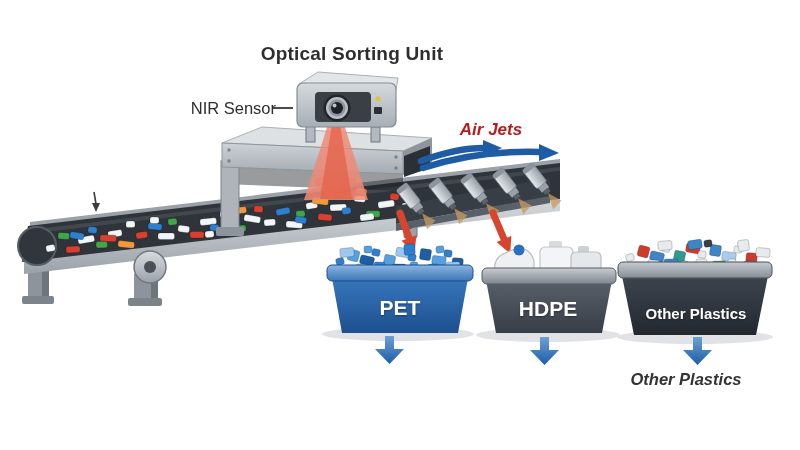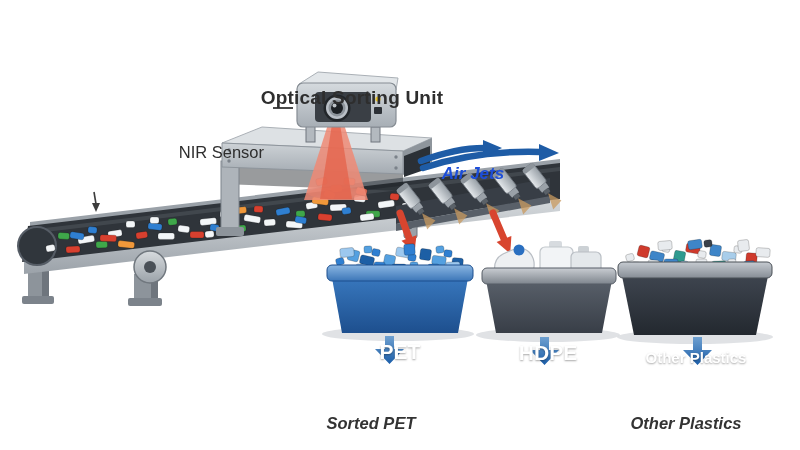--- a/index.html
+++ b/index.html
@@ -1,19 +1,19 @@
 <!DOCTYPE html>
 <html><head>
 <meta charset="utf-8">
 <style>
   html,body{margin:0;padding:0;background:#ffffff;}
   .stage{position:relative;width:800px;height:450px;background:#ffffff;overflow:hidden;
          font-family:"Liberation Sans", sans-serif;}
   .stage svg{position:absolute;left:0;top:0;}
-  .lbl{position:absolute;color:#2e2e2e;line-height:1.15;white-space:nowrap;margin-top:44px;}
+  .lbl{position:absolute;color:#2e2e2e;line-height:1.15;white-space:nowrap;}
   .lbl.center{text-align:center;}
   .title{font-size:19px;font-weight:bold;letter-spacing:.2px;}
   .anno{font-size:16.5px;}
   .airjets{font-size:17px;font-weight:bold;font-style:italic;}
   .binlabel{font-weight:bold;color:#ffffff;text-shadow:0 1px 2px rgba(0,0,0,.35);}
   .caption{font-size:16.5px;font-style:italic;font-weight:600;color:#333;}
 </style>
 </head>
 <body>
 
@@ -314,24 +314,23 @@
     <path d="M701,337 h9 v13 h10 l-14.5,15 -14.5,-15 h10 z" transform="translate(-8,0)" fill="url(#gBlueArr)"></path>
   </g>
 
   <line x1="273" y1="108" x2="293" y2="108" stroke="#4a4a4a" stroke-width="2"></line>
   <line x1="94" y1="192" x2="96" y2="204" stroke="#3c3c3c" stroke-width="1.6"></line>
   <polygon points="92,203 100,203 96,212" fill="#3c3c3c"></polygon>
 </svg>
 
 <div class="lbl title center" style="left:232px;top:43px;width:240px;">Optical Sorting Unit</div>
 
-<div class="lbl anno" style="left:156px;top:99px;width:108px;text-align:right;">NIR Sensor</div>
-
-
-<div class="lbl airjets center" style="left:398px;top:120px;width:150px;color:#1d4ed8;">Air Jets</div>
+<div class="lbl anno" style="left:168px;top:99px;width:108px;text-align:right;">NIR Sensor</div>
+
+
+<div class="lbl airjets center" style="left:416px;top:120px;width:150px;color:#b91c1c;">Air Jets</div>
 
 <div class="lbl binlabel center" style="left:488px;top:297px;width:120px;font-size:21px;">HDPE</div>
 <div class="lbl binlabel center" style="left:340px;top:296px;width:120px;font-size:21px;">PET</div>
 <div class="lbl binlabel center" style="left:625px;top:305px;width:142px;font-size:15px;">Other Plastics</div>
 
-<div class="lbl caption center" style="left:296px;top:370px;width:150px;">Sorted PET</div>
 <div class="lbl caption center" style="left:611px;top:370px;width:150px;">Other Plastics</div>
 </div>
 
 </body></html>

